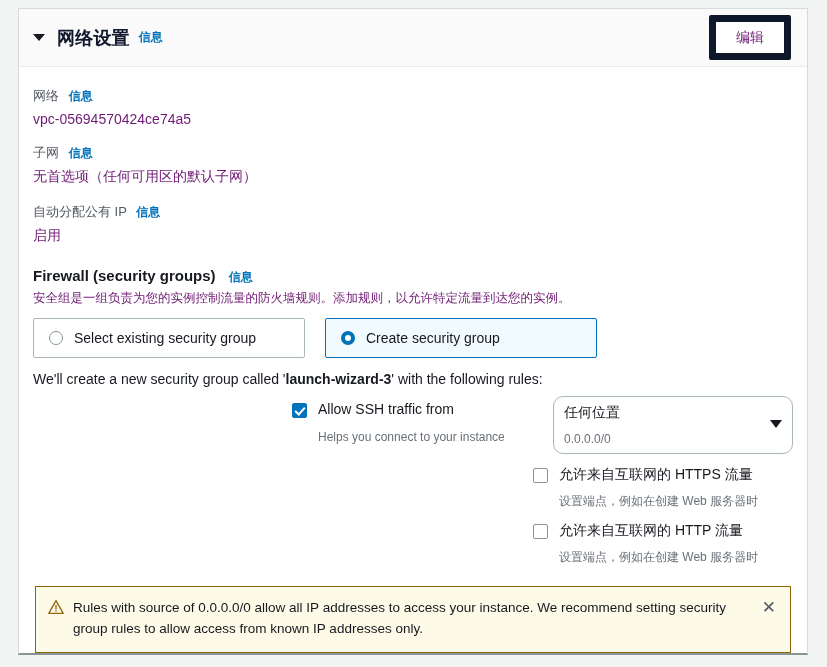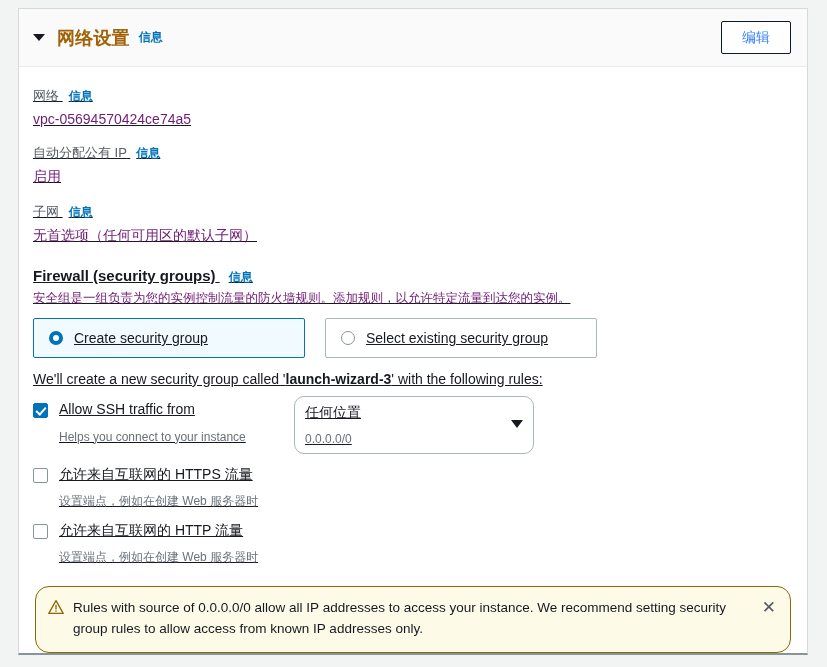--- a/index.html
+++ b/index.html
@@ -46,51 +46,50 @@
     height: 0;
     border-left: 6px solid transparent;
     border-right: 6px solid transparent;
     border-top: 7px solid #16191f;
     margin-right: 12px;
     cursor: pointer;
   }
   .header-title {
     font-size: 18px;
     font-weight: bold;
-    color: #a16207;
+    color: #0f172a;
     letter-spacing: 0.2px;
   }
   .info-link {
     color: #0073bb;
     font-size: 12px;
     text-decoration: none;
     cursor: pointer;
     font-weight: bold;
     margin-left: 9px;
   }
   .header-spacer { flex: 1; }
   .btn-edit {
     background: #ffffff;
-    border: 1px solid #0f172a;
-    color: #3b82f6;
+    border: 7px solid #0f172a;
+    color: #701a75;
     border-radius: 2px;
     padding: 7px 20px;
     font-size: 14px;
     font-family: inherit;
     cursor: pointer;
     line-height: 1.2;
   }
 
   
   .card-body {
     flex: 1;
     padding: 20px 14px 0 14px;
     box-sizing: border-box;
     overflow: hidden;
-    text-decoration: underline;
   }
 
   .field { margin-bottom: 17px; }
   .field-label {
     font-size: 13px;
     color: #545b64;
     margin-bottom: 6px;
   }
   .field-label .info-link { font-size: 12px; margin-left: 6px; }
   .field-value {
@@ -157,20 +156,21 @@
     margin-top: 13px;
     margin-bottom: 14px;
   }
   .sg-note b { font-weight: bold; }
 
   
   .rule-row {
     display: flex;
     align-items: flex-start;
     margin-bottom: 12px;
+    justify-content: flex-end;
   }
   .rule-left {
     width: 260px;
     flex-shrink: 0;
     display: flex;
     align-items: flex-start;
   }
   .cbox {
     width: 15px;
     height: 15px;
@@ -233,21 +233,21 @@
     border-right: 6px solid transparent;
     border-top: 8px solid #16191f;
     margin-left: 8px;
   }
 
   
   .alert {
     margin: 14px 16px 0 16px;
     background: #fdfbe8;
     border: 1px solid #8d6605;
-    border-radius: 14px;
+    border-radius: 0;
     display: flex;
     align-items: flex-start;
     padding: 11px 12px 12px 12px;
     box-sizing: border-box;
   }
   .warn-icon {
     flex-shrink: 0;
     margin-right: 9px;
     margin-top: 1px;
   }
@@ -286,48 +286,48 @@
     <div class="field">
       <div class="field-label">
         <span>网络</span>
         <span class="info-link">信息</span>
       </div>
       <div class="field-value">vpc-05694570424ce74a5</div>
     </div>
 
     <div class="field">
       <div class="field-label">
+        <span>子网</span>
+        <span class="info-link">信息</span>
+      </div>
+      <div class="field-value">无首选项（任何可用区的默认子网）</div>
+    </div>
+
+    <div class="field">
+      <div class="field-label">
         <span>自动分配公有 IP</span>
         <span class="info-link">信息</span>
       </div>
       <div class="field-value">启用</div>
-    </div>
-
-    <div class="field">
-      <div class="field-label">
-        <span>子网</span>
-        <span class="info-link">信息</span>
-      </div>
-      <div class="field-value">无首选项（任何可用区的默认子网）</div>
     </div>
 
     <div class="fw-head">
       <span>Firewall (security groups)</span>
       <span class="info-link">信息</span>
     </div>
     <div class="fw-desc">安全组是一组负责为您的实例控制流量的防火墙规则。添加规则，以允许特定流量到达您的实例。</div>
 
     <div class="tiles">
+      <div class="tile">
+        <span class="radio"></span>
+        <span>Select existing security group</span>
+      </div>
       <div class="tile selected">
         <span class="radio on"></span>
         <span>Create security group</span>
-      </div>
-      <div class="tile">
-        <span class="radio"></span>
-        <span>Select existing security group</span>
       </div>
     </div>
 
     <div class="sg-note">
       <span>We'll create a new security group called '</span><b>launch-wizard-3</b><span>' with the following rules:</span>
     </div>
 
     <div class="rule-row">
       <div class="rule-left">
         <span class="cbox on"></span>

